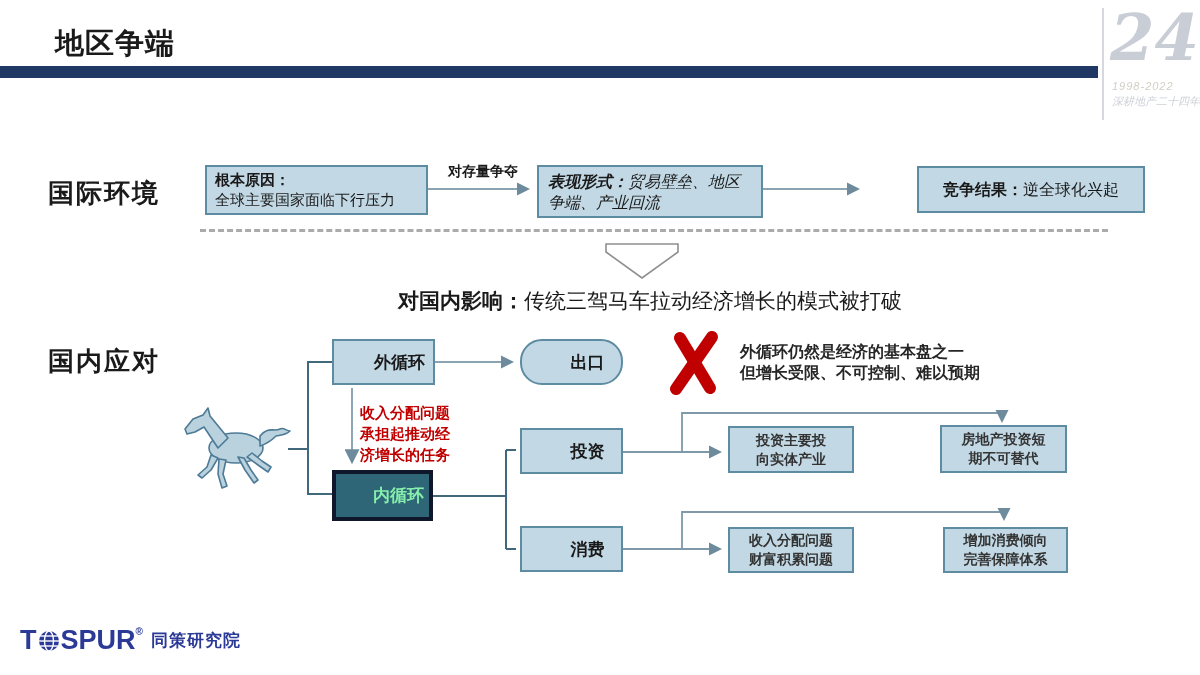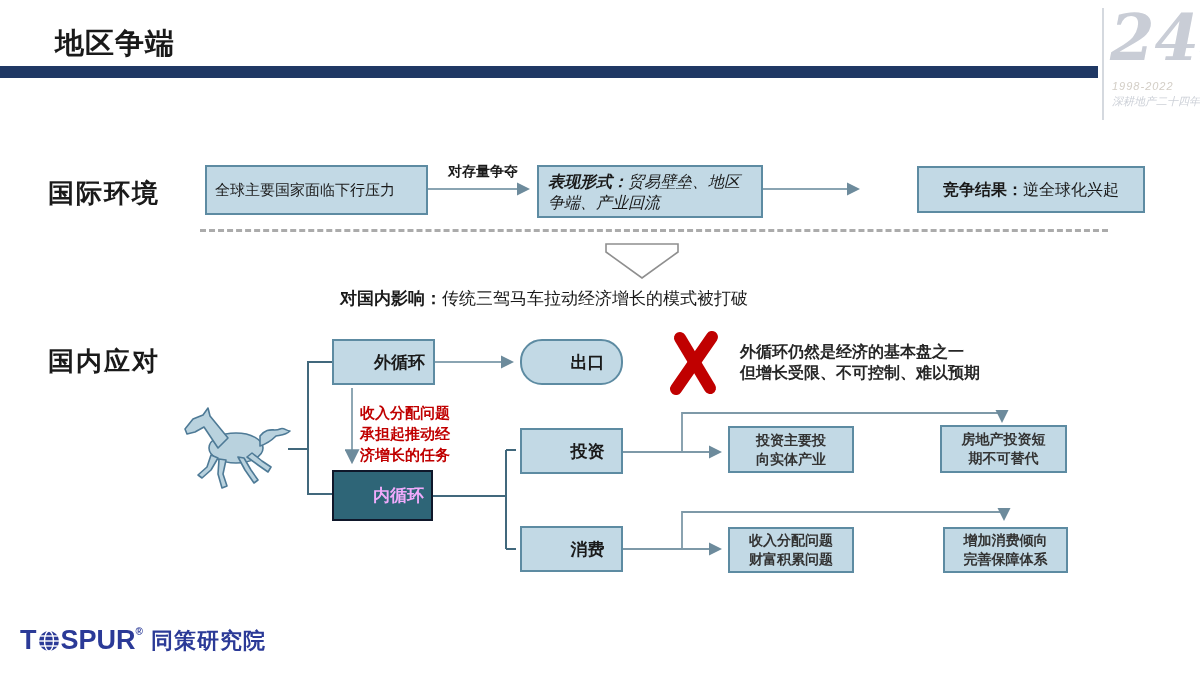--- a/index.html
+++ b/index.html
@@ -14,31 +14,31 @@
   .badge-th{font-size:17px;font-style:italic;color:#c9cdd6;}
   .badge-years{left:1112px;top:80px;font-size:11px;font-style:italic;color:#d3cec6;letter-spacing:1px;}
   .badge-tag{left:1112px;top:94px;font-size:11px;font-style:italic;color:#cdd1d8;}
   .sec-label{font-size:26px;font-weight:bold;letter-spacing:2px;}
   .box{background:#c2d9e5;border:2px solid #5d8ba2;box-sizing:border-box;
        display:flex;align-items:center;justify-content:center;text-align:center;}
   .box.left{justify-content:flex-start;text-align:left;}
   .box-txt{font-size:15px;line-height:20px;}
   .bld{font-weight:bold;}
   .node{font-size:17px;font-weight:bold;padding-left:32px;}
-  .dark{background:#2e6577;border:2px solid #0f172a;color:#f0abfc;}
+  .dark{background:#2e6577;border:4px solid #0f172a;color:#86efac;}
   .small-box .box-txt{font-size:14px;line-height:19px;font-weight:bold;color:#333;}
   .arrow-label{font-size:14px;font-weight:bold;}
-  .impact{font-size:17px;}
+  .impact{font-size:21px;text-align:center;}
   .note{font-size:16px;font-weight:bold;line-height:21px;color:#262626;}
   .rednote{font-size:15px;font-weight:bold;line-height:21px;color:#c00000;}
   .dashed{left:200px;top:229px;width:908px;height:0;border-top:3px dashed #ababab;}
   .logo{left:20px;top:625px;display:flex;align-items:center;color:#2b3a97;}
   .logo-t{font-size:27px;font-weight:bold;letter-spacing:0px;}
   .logo-reg{font-size:10px;vertical-align:top;position:relative;top:-9px;font-weight:bold;}
-  .logo-cn{font-size:22px;font-weight:bold;margin-left:8px;letter-spacing:1px;}
+  .logo-cn{font-size:17px;font-weight:bold;margin-left:8px;letter-spacing:1px;}
 </style>
 </head>
 <body>
 
 <div class="slide">
 
   <svg class="abs" style="left:0;top:0;" width="1200" height="675" viewBox="0 0 1200 675">
     <defs>
       <marker id="arr" viewBox="0 0 10 10" refX="8.5" refY="5" markerWidth="7.5" markerHeight="7.5" orient="auto">
         <path d="M0,0 L10,5 L0,10 z" fill="#6d8b9c"></path>
@@ -93,20 +93,21 @@
 
   <div class="abs badge-sep"></div>
   <div class="abs badge-num"><span>24</span><span class="badge-th">th</span></div>
   <div class="abs badge-years">1998-2022</div>
   <div class="abs badge-tag">深耕地产二十四年</div>
 
   <div class="abs sec-label" style="left:48px;top:176px;">国际环境</div>
 
   <div class="abs box left" style="left:205px;top:165px;width:223px;height:50px;padding:3px 8px;">
     <div class="box-txt">
+      <span class="bld" style="display:block;">根本原因：</span>
       <span>全球主要国家面临下行压力</span>
     </div>
   </div>
 
   <div class="abs arrow-label" style="left:428px;top:163px;width:110px;text-align:center;">对存量争夺</div>
 
   <div class="abs box left" style="left:537px;top:165px;width:226px;height:53px;padding:3px 9px;">
     <div class="box-txt" style="font-size:16px;line-height:21px;font-style:italic;">
       <span class="bld">表现形式：</span><span>贸易壁垒、地区争端、产业回流</span>
     </div>

